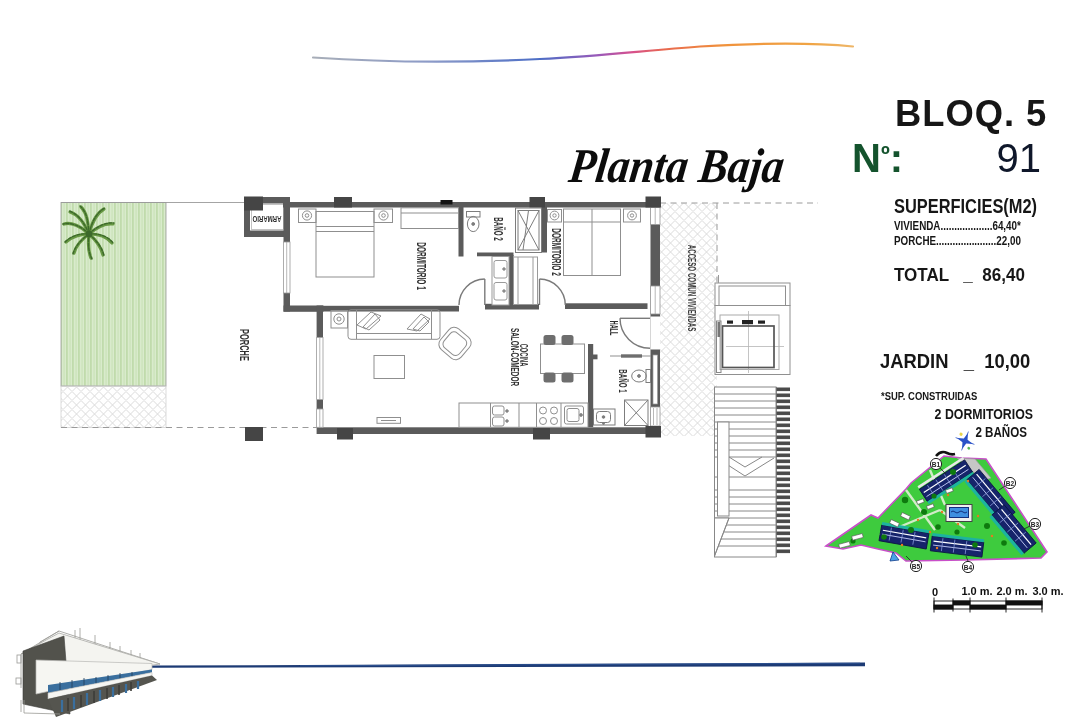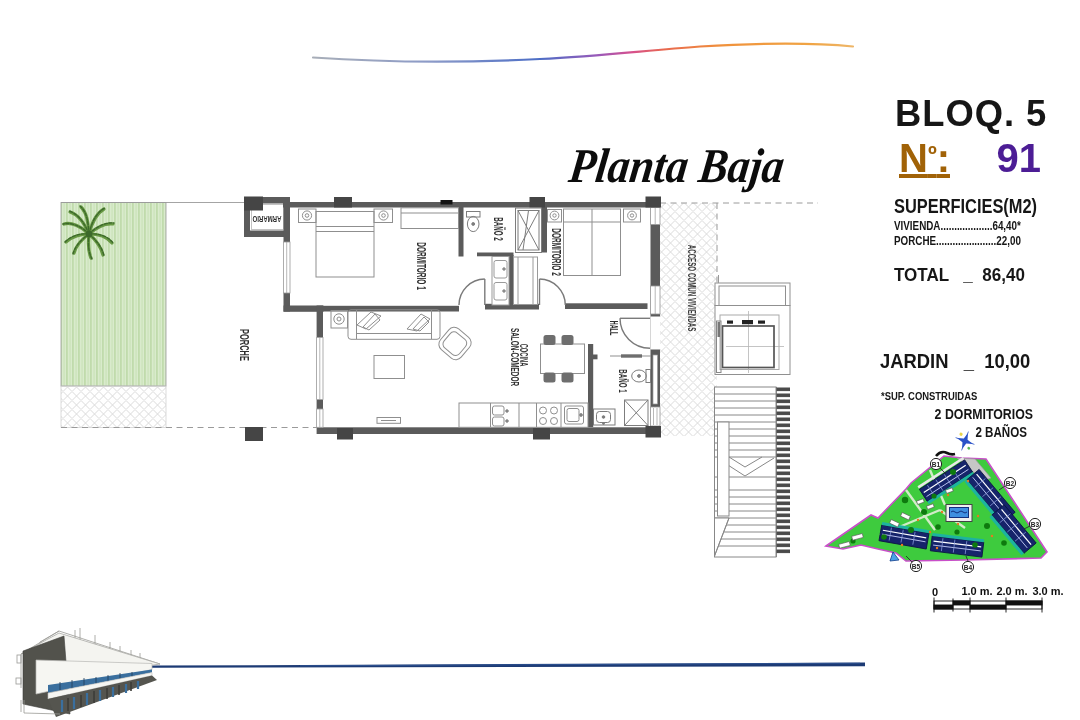--- a/index.html
+++ b/index.html
@@ -698,23 +698,23 @@
   </g>
 </g>
 
 </svg>
 
 <div class="abs" style="left:573px;top:138px;font-family:'Liberation Serif',serif;
      font-style:italic;font-weight:bold;font-size:48.5px;color:#0c0c0c;transform:scaleX(0.9) skewX(-8deg);transform-origin:left top;letter-spacing:0px;">Planta&nbsp;Baja</div>
 
 <div class="abs" style="left:895px;top:92px;font-size:37.5px;font-weight:bold;color:#161616;letter-spacing:1px;transform:scaleX(0.97);transform-origin:left top;">BLOQ. 5</div>
 
-<div class="abs" style="left:899px;top:136px;font-size:40px;font-weight:bold;color:#a16207;text-decoration:underline;">N<span style="font-size:24px;vertical-align:9px;">º</span>:</div>
-
-<div class="abs" style="left:1041px;top:136px;font-size:40px;font-weight:bold;color:#4c1d95;transform:translateX(-100%);">91</div>
+<div class="abs" style="left:852px;top:136px;font-size:40px;font-weight:bold;color:#14532d;">N<span style="font-size:24px;vertical-align:9px;">º</span>:</div>
+
+<div class="abs" style="left:1041px;top:136px;font-size:40px;font-weight:normal;color:#0f172a;transform:translateX(-100%);">91</div>
 
 <div class="abs" style="left:894px;top:195px;font-size:20px;font-weight:bold;color:#161616;transform:scaleX(0.82);transform-origin:left top;">SUPERFICIES(M2)</div>
 
 <div class="abs" style="left:894px;top:219px;font-size:12px;font-weight:bold;color:#161616;transform:scaleX(0.82);transform-origin:left top;">VIVIENDA...................64,40*</div>
 
 <div class="abs" style="left:894px;top:234px;font-size:12px;font-weight:bold;color:#161616;transform:scaleX(0.82);transform-origin:left top;">PORCHE......................22,00</div>
 
 <div class="abs" style="left:894px;top:264px;font-size:18.5px;font-weight:bold;color:#161616;transform:scaleX(0.92);transform-origin:left top;">TOTAL&nbsp;&nbsp;&nbsp;_&nbsp;&nbsp;86,40</div>
 
 <div class="abs" style="left:880px;top:350px;font-size:20px;font-weight:bold;color:#161616;transform:scaleX(0.92);transform-origin:left top;">JARDIN&nbsp;&nbsp;&nbsp;_&nbsp;&nbsp;10,00</div>

